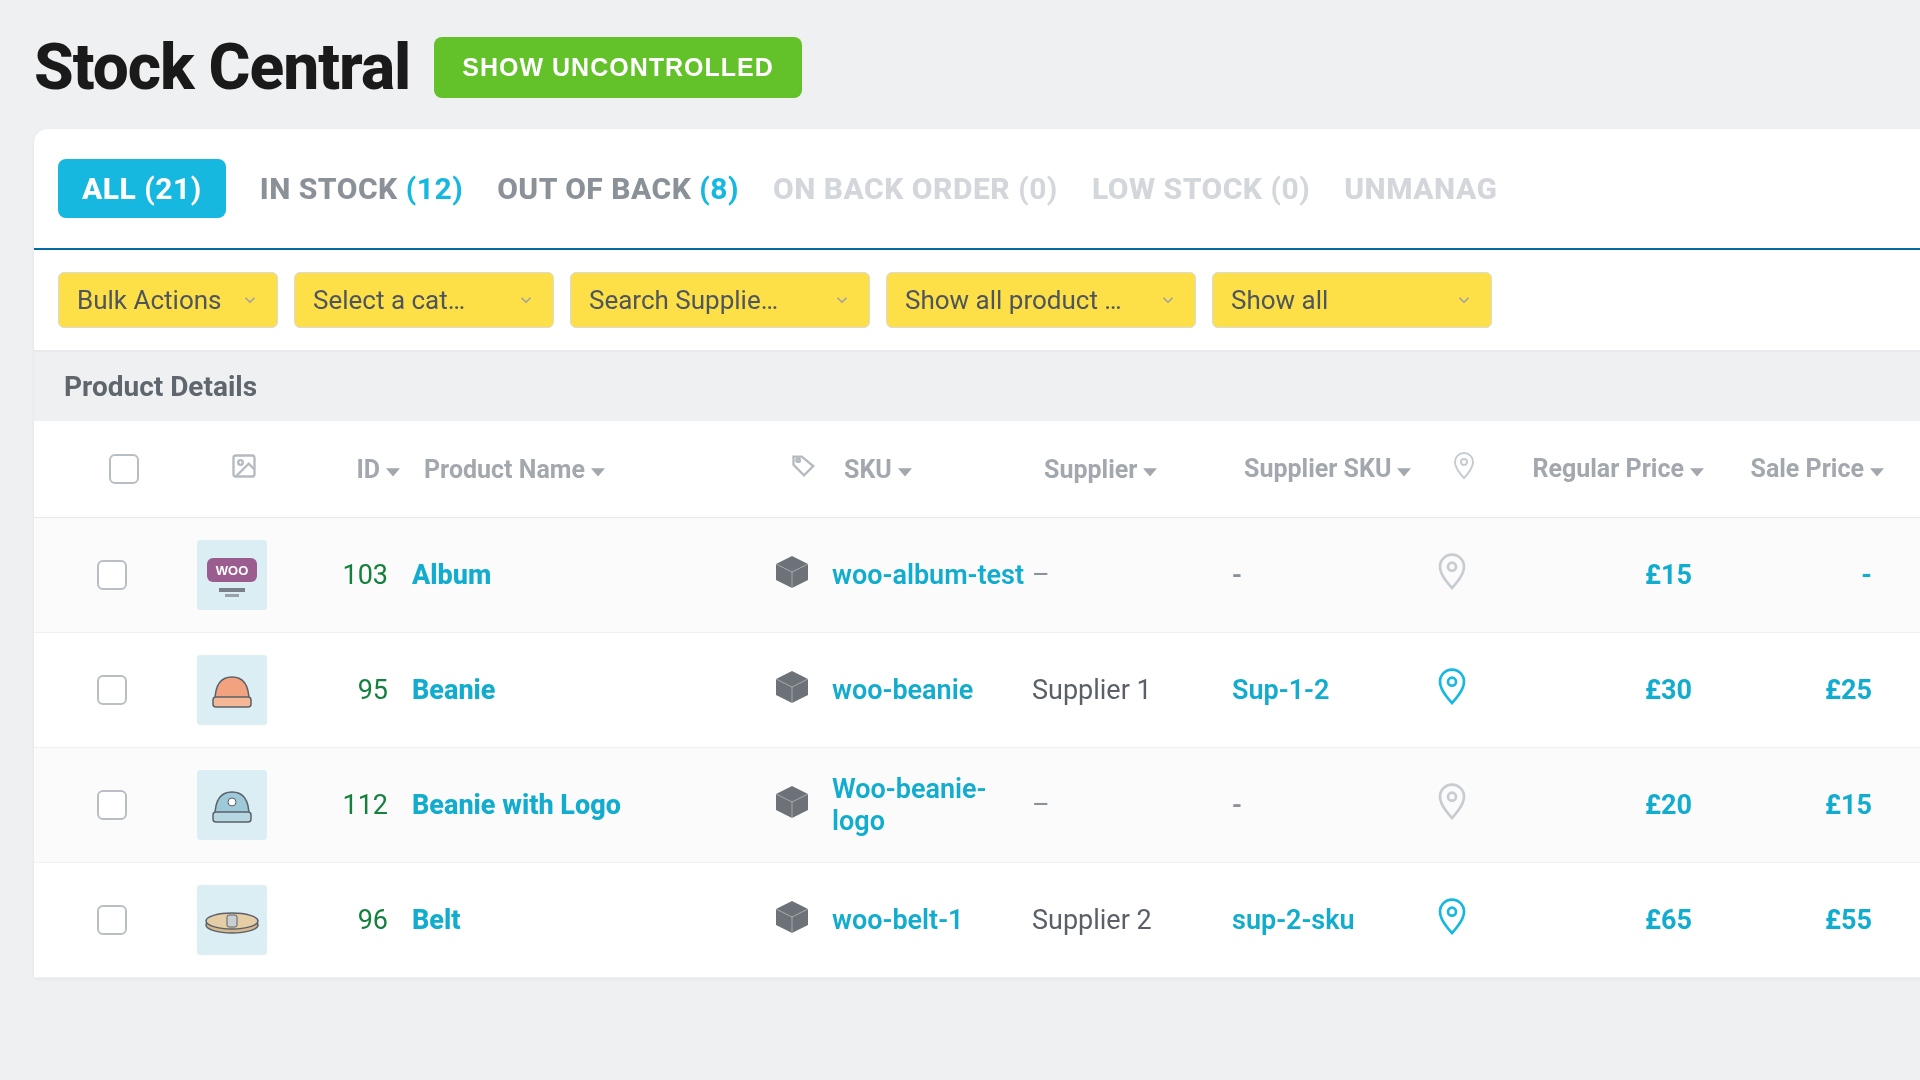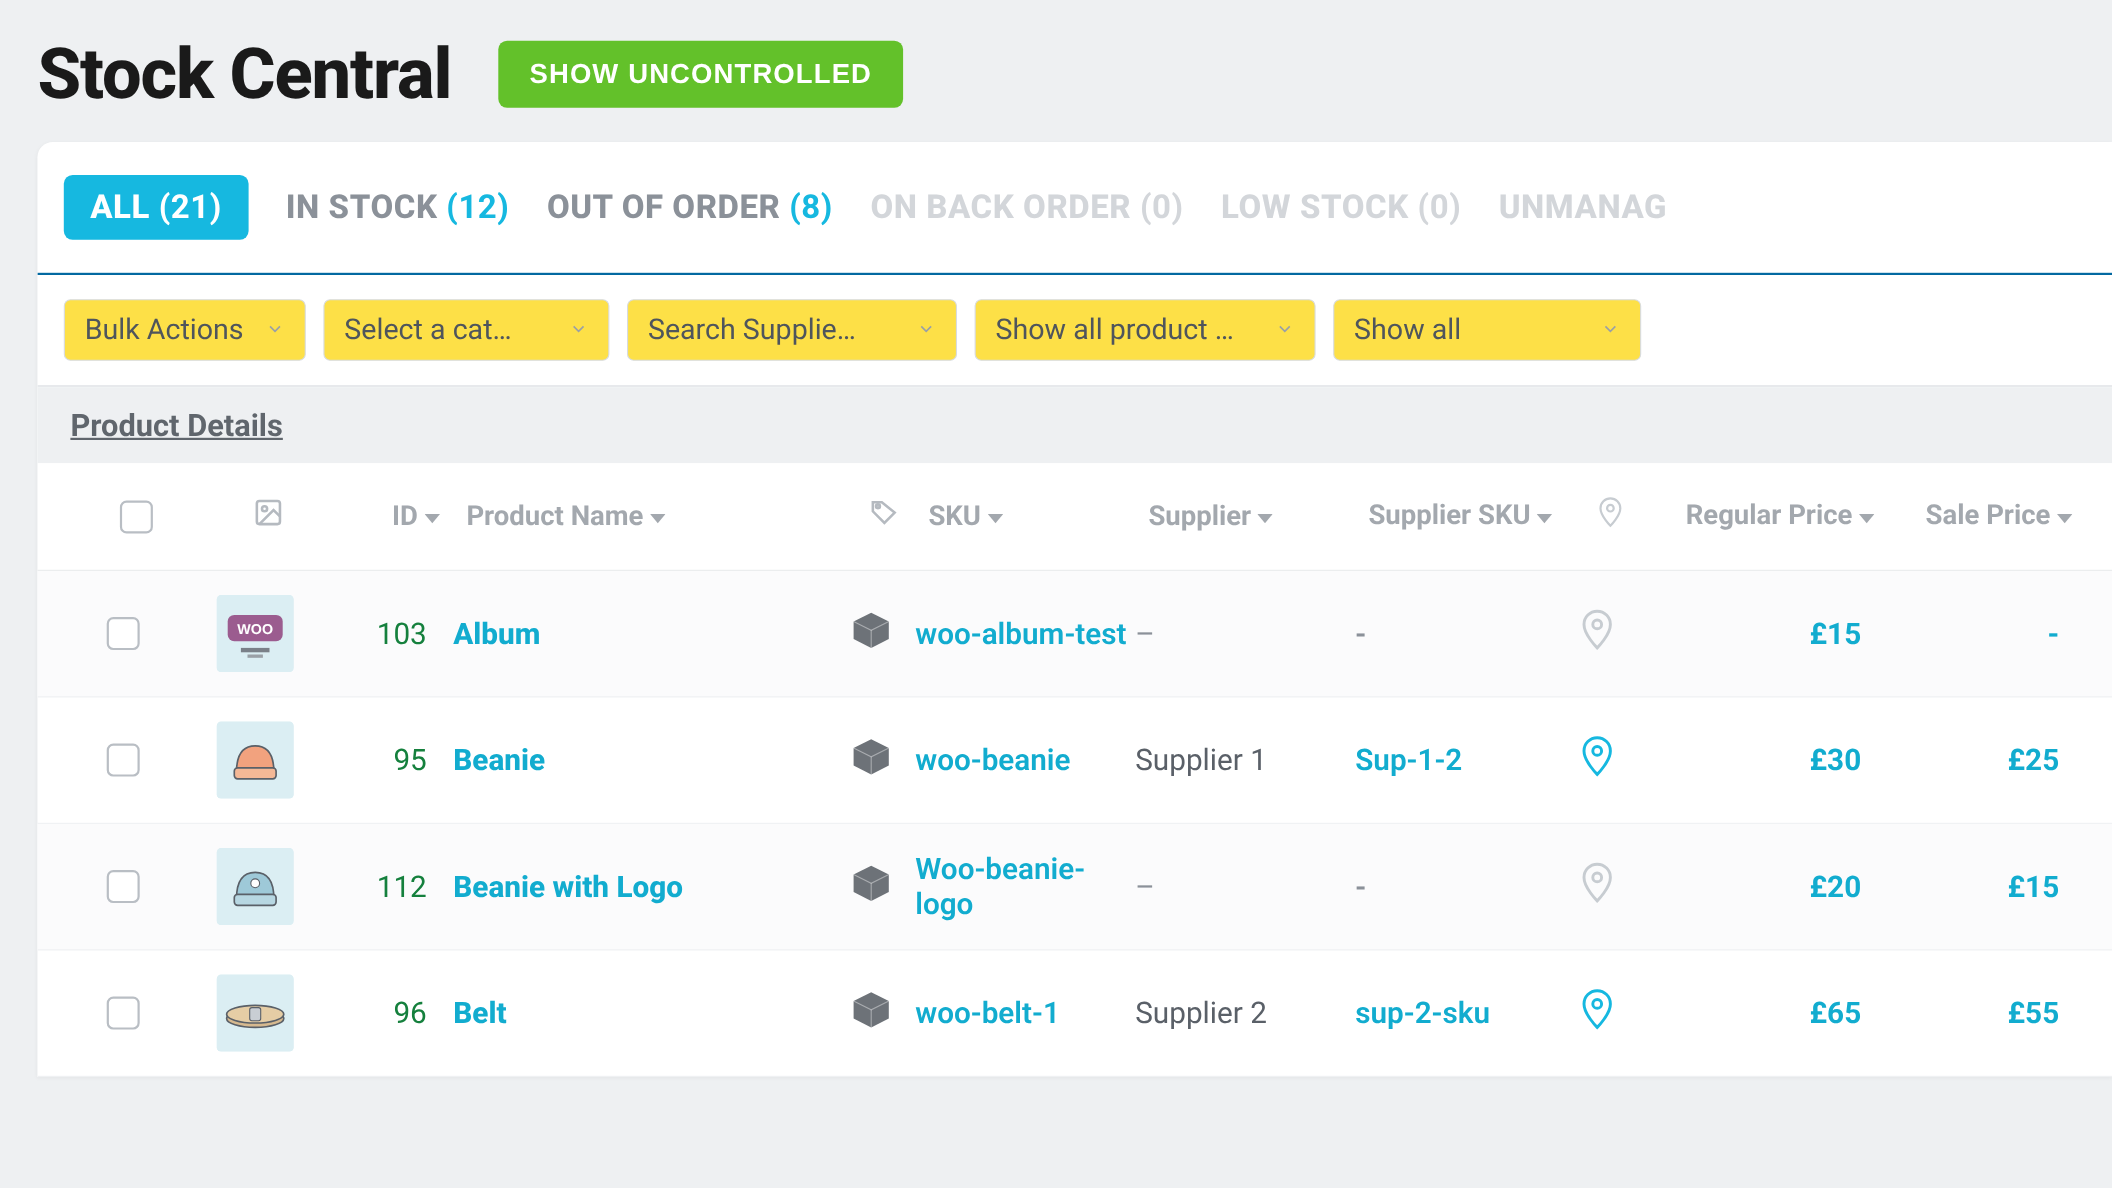--- a/index.html
+++ b/index.html
@@ -27,21 +27,20 @@
   .uncontrolled-btn {
     background: #63c12a;
     color: #fff;
     border: none;
     padding: 16px 28px;
     border-radius: 8px;
     font-size: 25px;
     font-weight: 600;
     letter-spacing: 1px;
     cursor: pointer;
-    margin-left: 19px;
   }
   .card {
     background: #fff;
     border-radius: 14px 0 0 0;
     margin-left: 34px;
     box-shadow: 0 1px 4px rgba(0,0,0,0.05);
     overflow: hidden;
   }
   .tabs {
     display: flex;
@@ -92,21 +91,20 @@
     min-width: 220px;
     gap: 14px;
   }
   .select .chev svg { width: 18px; height: 18px; }
   .section-header {
     background: #eef0f2;
     padding: 18px 30px;
     font-size: 28px;
     font-weight: 700;
     color: #60666d;
-    text-decoration: underline;
   }
   .thead {
     display: grid;
     grid-template-columns: 120px 120px 120px 340px 80px 200px 200px 180px 80px 200px 180px;
     align-items: center;
     padding: 30px 30px;
     border-bottom: 1px solid #e7e9ec;
     color: #a3a8ae;
     font-size: 25px;
     font-weight: 700;
@@ -168,21 +166,21 @@
     <div class="tabs">
       <div class="tab active">
         <span>ALL</span>
         <span class="count">(21)</span>
       </div>
       <div class="tab">
         <span>IN STOCK</span>
         <span class="count">(12)</span>
       </div>
       <div class="tab">
-        <span>OUT OF ORDER</span>
+        <span>OUT OF BACK</span>
         <span class="count">(8)</span>
       </div>
       <div class="tab faded">
         <span>ON BACK ORDER</span>
         <span class="count">(0)</span>
       </div>
       <div class="tab faded">
         <span>LOW STOCK</span>
         <span class="count">(0)</span>
       </div>

